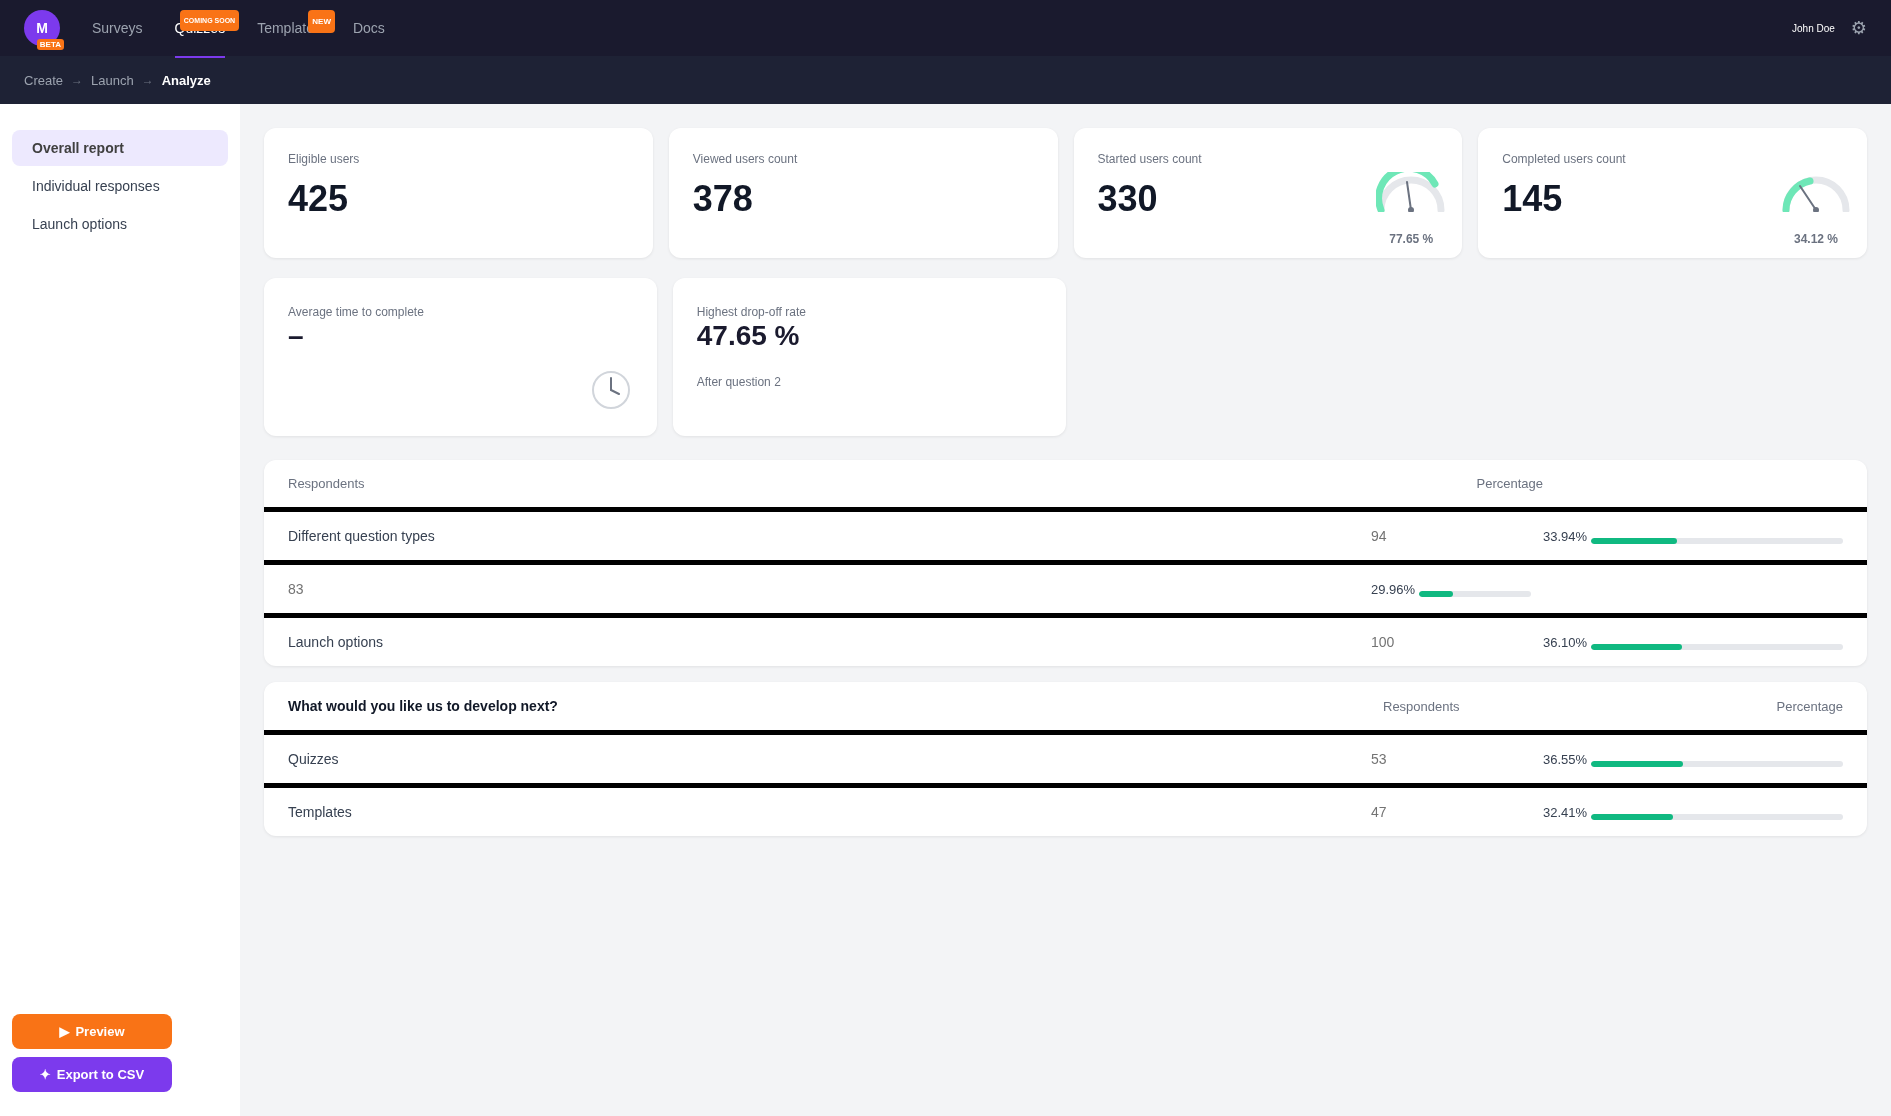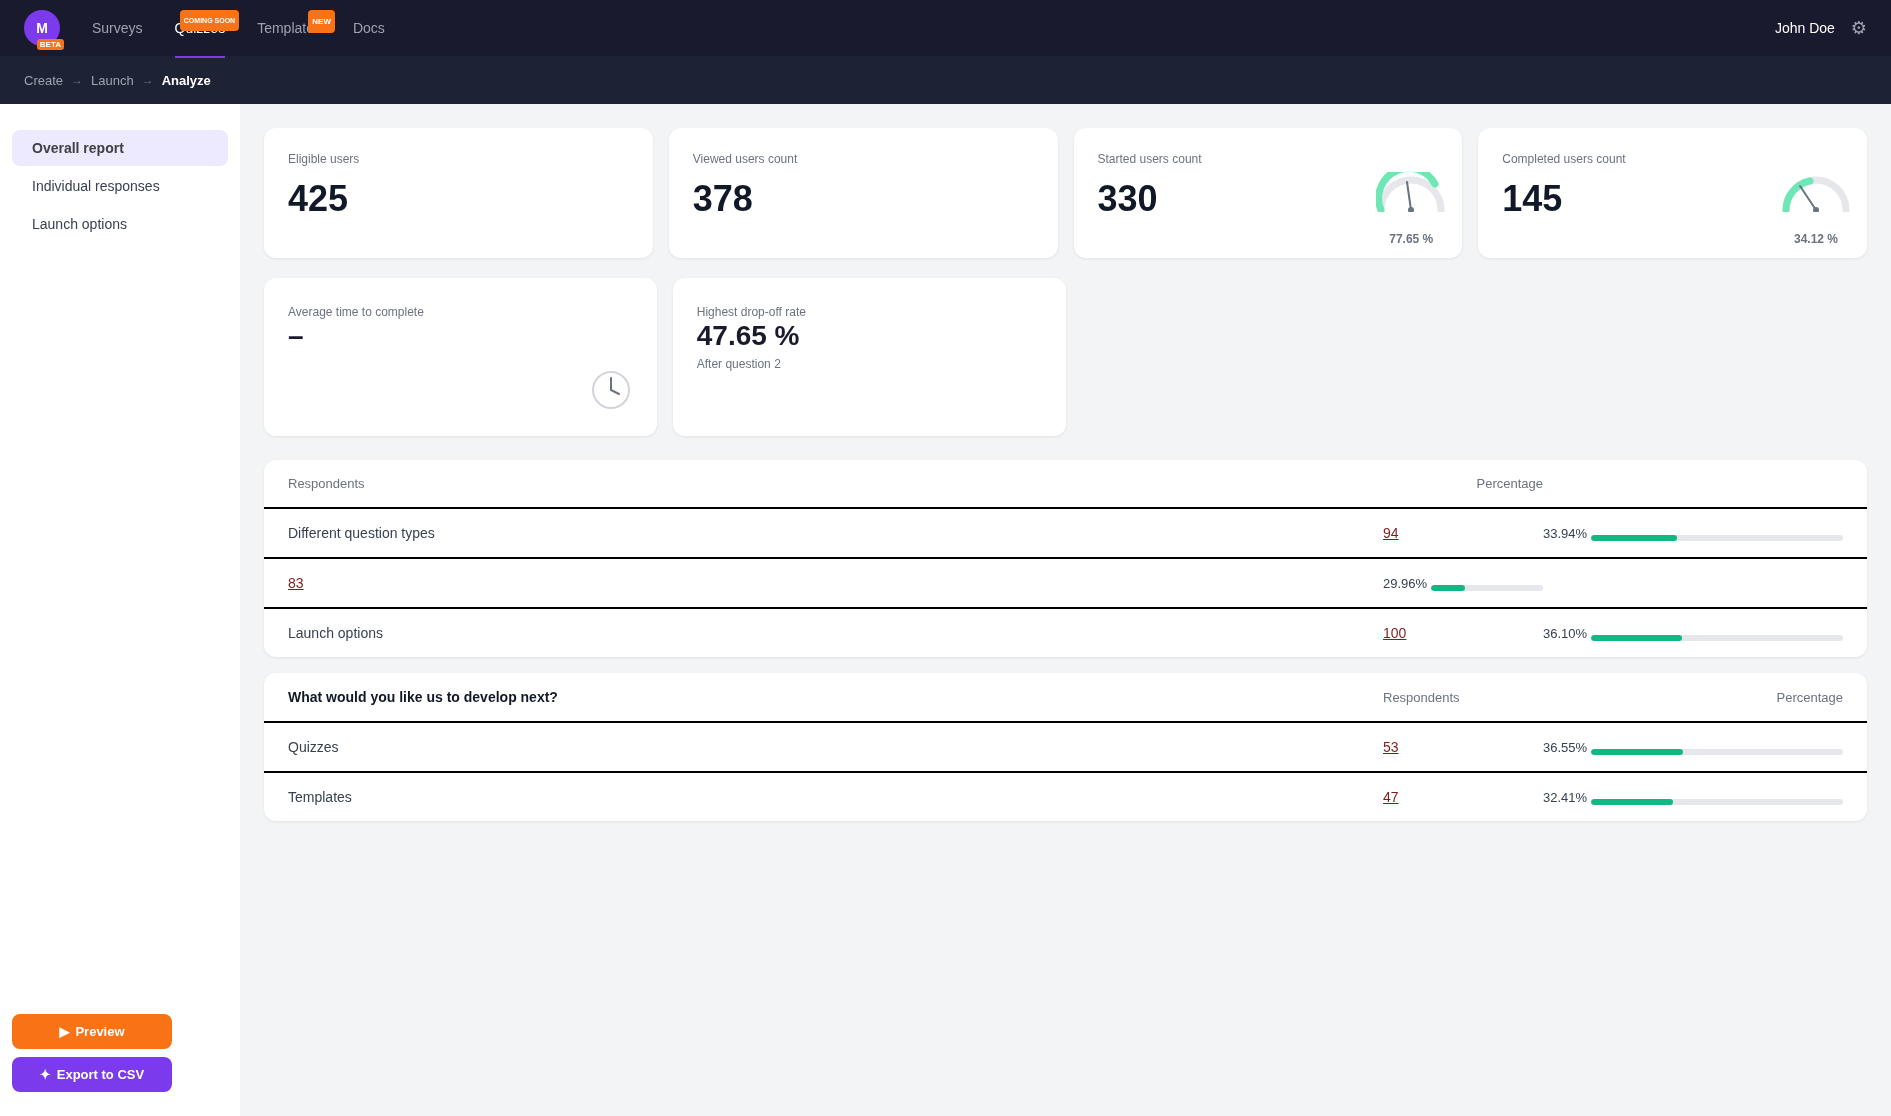--- a/index.html
+++ b/index.html
@@ -36,21 +36,21 @@
     .nav-link.active::after {
       content: '';
       position: absolute; bottom: -18px; left: 0; right: 0; height: 2px;
       background: #7c3aed;
     }
     .nav-link-badge {
       position: absolute; top: -6px; right: -14px;
       background: #f97316; border-radius: 4px; font-size: 8px; padding: 7px 4px; color: #fff; font-weight: 700;
     }
     .nav-right { display: flex; align-items: center; gap: 16px; margin-left: auto; }
-    .nav-user { color: #fff; font-size: 14px; text-align: center; }
+    .nav-user { color: #fff; font-size: 10px; text-align: center; }
     .nav-gear { color: #9ca3af; font-size: 18px; cursor: pointer; }
 
     
     .breadcrumb-bar {
       background: #1e2235;
       height: 48px;
       display: flex;
       align-items: center;
       padding: 0 24px;
       gap: 8px;
@@ -193,25 +193,26 @@
       grid-template-columns: 1fr 160px 300px;
       padding: 16px 24px;
       align-items: center;
     }
     .question-title { font-size: 14px; font-weight: 700; color: #111827; }
     .col-label { font-size: 13px; color: #6b7280; text-align: left; }
     .question-row {
       display: grid;
       grid-template-columns: 1fr 160px 300px;
       padding: 16px 24px;
-      border-top: 2px solid #000000;
-      align-items: center;
+      border-top: 5px solid #000000;
+      align-items: center;
+      gap: 12px;
     }
     .row-text { font-size: 14px; color: #374151; }
-    .row-count { font-size: 14px; color: #7f1d1d; text-decoration: underline; }
+    .row-count { font-size: 14px; color: #737373; }
     .row-pct-container { display: flex; flex-direction: row; gap: 4px; align-items: flex-end; }
     .row-pct { font-size: 13px; color: #374151; text-align: right; }
     .progress-bar-bg {
       width: 100%;
       height: 6px;
       background: #e5e7eb;
       border-radius: 3px;
       overflow: hidden;
     }
     .progress-bar-fill {
@@ -332,21 +333,21 @@
           <svg width="44" height="44" viewBox="0 0 44 44">
             <circle cx="22" cy="22" r="18" fill="none" stroke="#d1d5db" stroke-width="2"></circle>
             <line x1="22" y1="22" x2="22" y2="10" stroke="#6b7280" stroke-width="2" stroke-linecap="round"></line>
             <line x1="22" y1="22" x2="30" y2="26" stroke="#6b7280" stroke-width="2" stroke-linecap="round"></line>
           </svg>
         </div>
       </div>
 
       <div class="second-card">
         <span class="stat-label">Highest drop-off rate</span>
-        <span style="font-size:28px; font-weight:700; display:block; margin-bottom:2px;">47.65 %</span>
+        <span style="font-size:28px; font-weight:700; display:block; margin-bottom:20px;">47.65 %</span>
         <span style="font-size:12px; color:#6b7280;">After question 2</span>
       </div>
 
       <div></div>
     </div>
 
     <div id="question-sections">
         <div class="question-section">
           <div class="question-header">
       <span class="col-label">Respondents</span>

